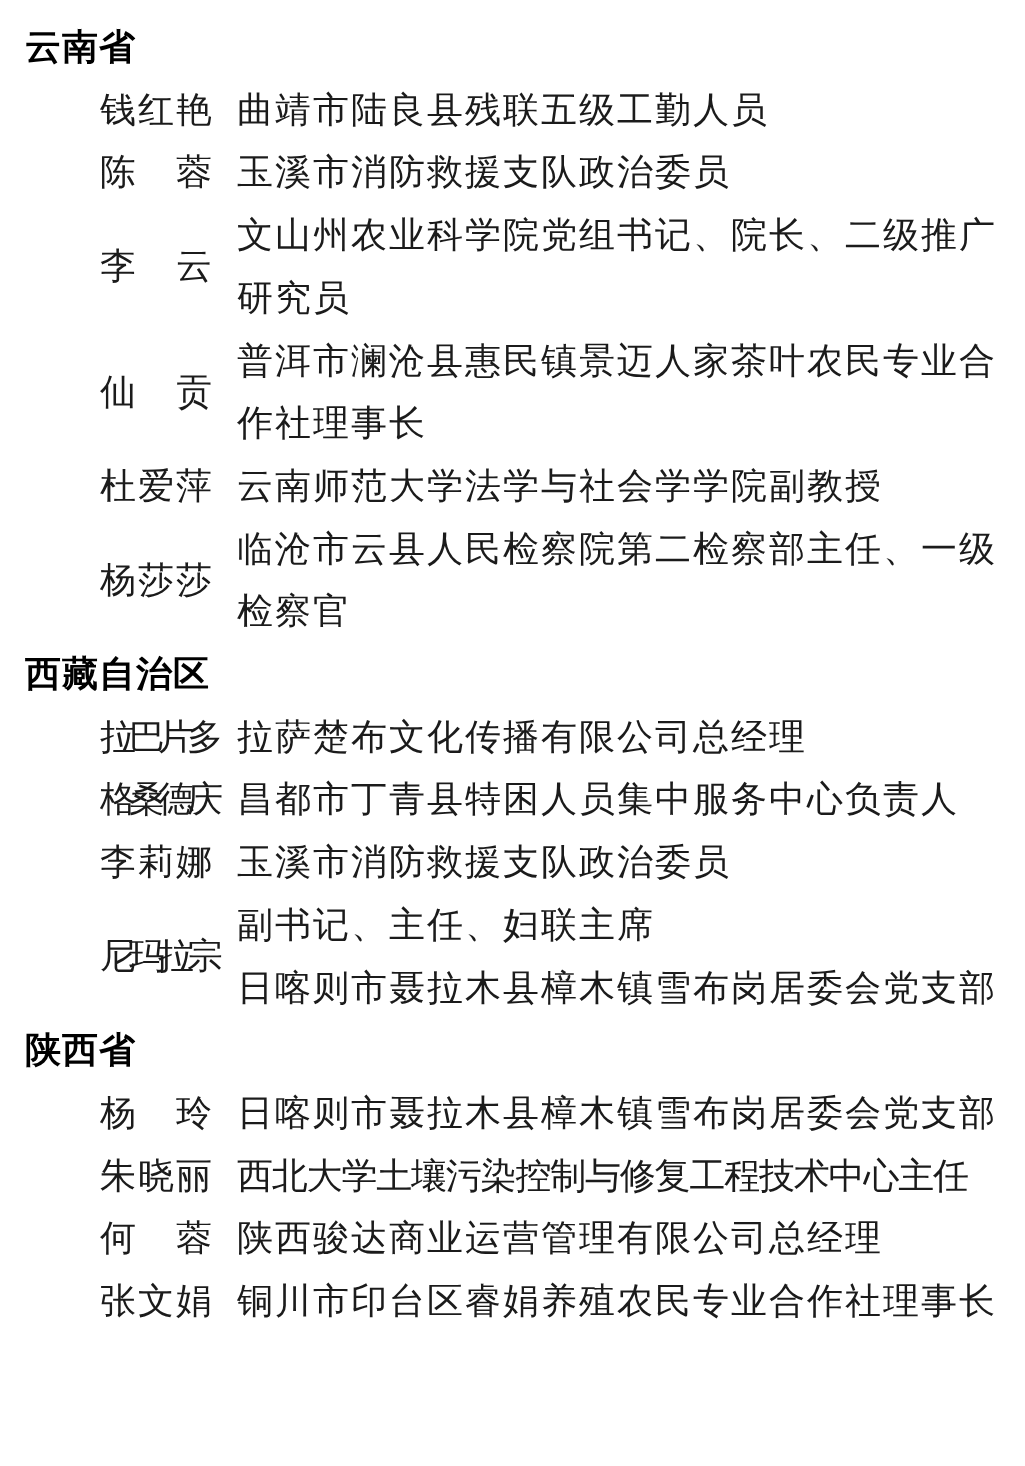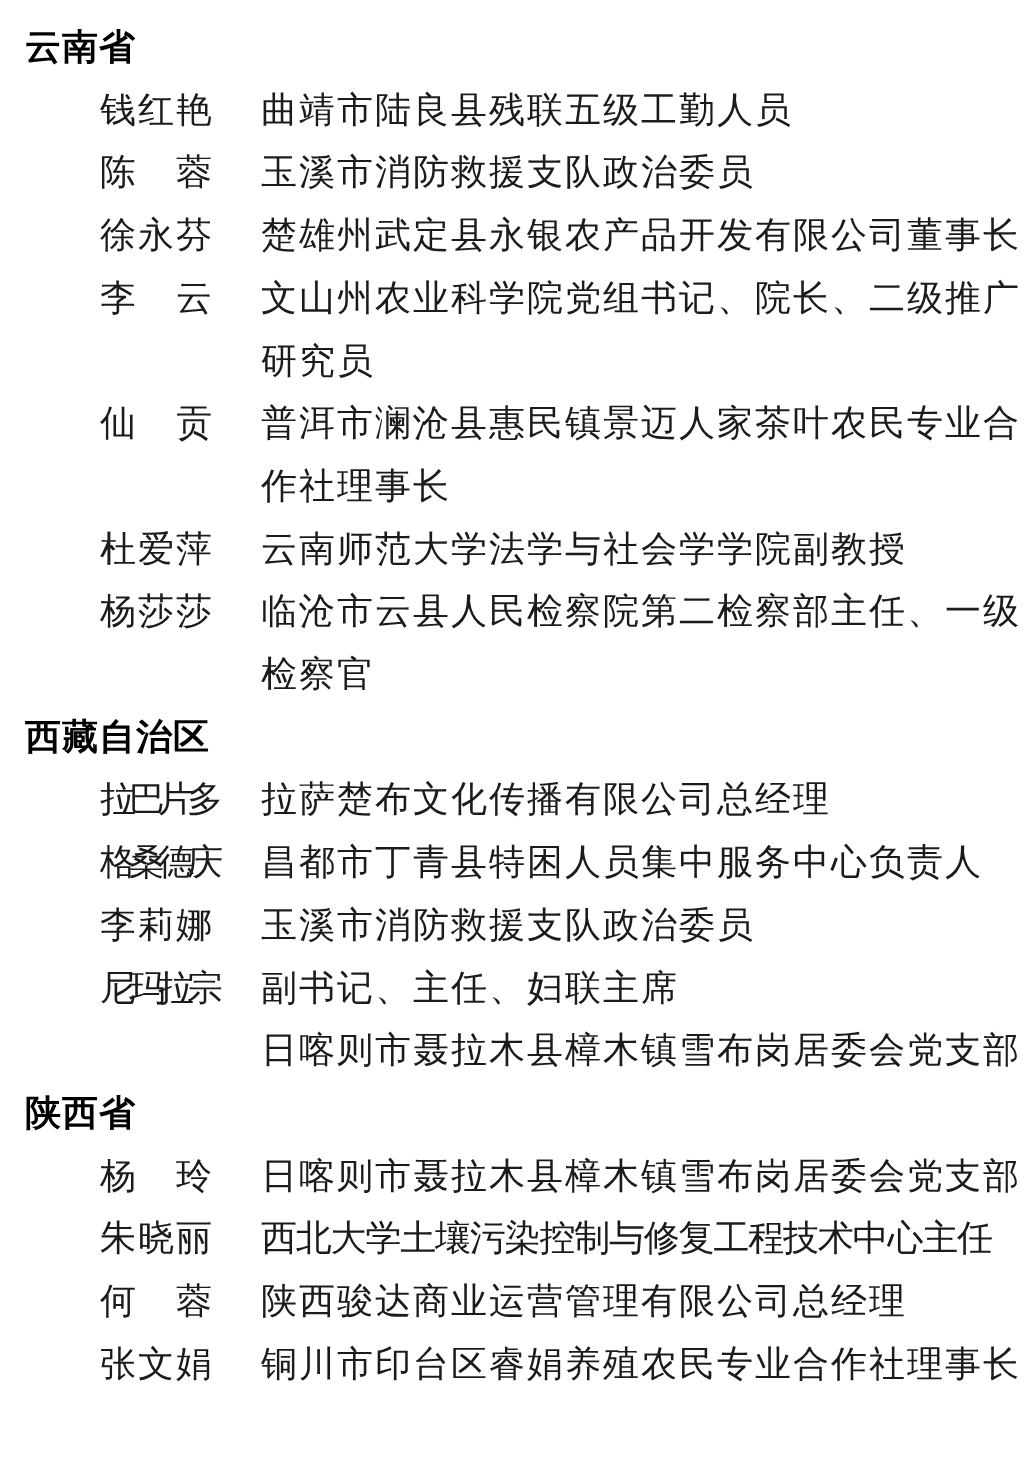--- a/index.html
+++ b/index.html
@@ -26,35 +26,35 @@
     font-family: "Liberation Sans", "DejaVu Sans", sans-serif;
     font-weight: bold;
     color: #000000;
     font-size: 36px;
     letter-spacing: 1px;
     line-height: 62.7px;
     white-space: nowrap;
   }
   .entry {
     display: flex;
-    align-items: flex-start;
+    align-items: center;
   }
   .name {
     flex: 0 0 auto;
     margin-left: 75px;
     width: 117px;
     white-space: nowrap;
     line-height: 62.7px;
   }
   
   .name.n4 {
     letter-spacing: -7px;
   }
   .duty {
-    margin-left: 44px;
+    margin-left: 20px;
     flex: 0 0 auto;
   }
   .dline {
     line-height: 62.7px;
     white-space: nowrap;
   }
   
   .dline.tight {
     letter-spacing: -1.2px;
   }
@@ -69,26 +69,20 @@
       <div class="entry" data-name="entry-row">
         <span class="name" data-name="entry-name">钱红艳</span>
         <div class="duty" data-name="entry-duty">
           <div class="dline" data-name="duty-line">曲靖市陆良县残联五级工勤人员</div>
         </div>
       </div>
       <div class="entry" data-name="entry-row">
         <span class="name" data-name="entry-name">陈　蓉</span>
         <div class="duty" data-name="entry-duty">
           <div class="dline" data-name="duty-line">玉溪市消防救援支队政治委员</div>
-        </div>
-      </div>
-      <div class="entry" data-name="entry-row">
-        <span class="name" data-name="entry-name">徐永芬</span>
-        <div class="duty" data-name="entry-duty">
-          <div class="dline" data-name="duty-line">楚雄州武定县永银农产品开发有限公司董事长</div>
         </div>
       </div>
       <div class="entry" data-name="entry-row">
         <span class="name" data-name="entry-name">李　云</span>
         <div class="duty" data-name="entry-duty">
           <div class="dline" data-name="duty-line">文山州农业科学院党组书记、院长、二级推广</div>
           <div class="dline" data-name="duty-line">研究员</div>
         </div>
       </div>
       <div class="entry" data-name="entry-row">

